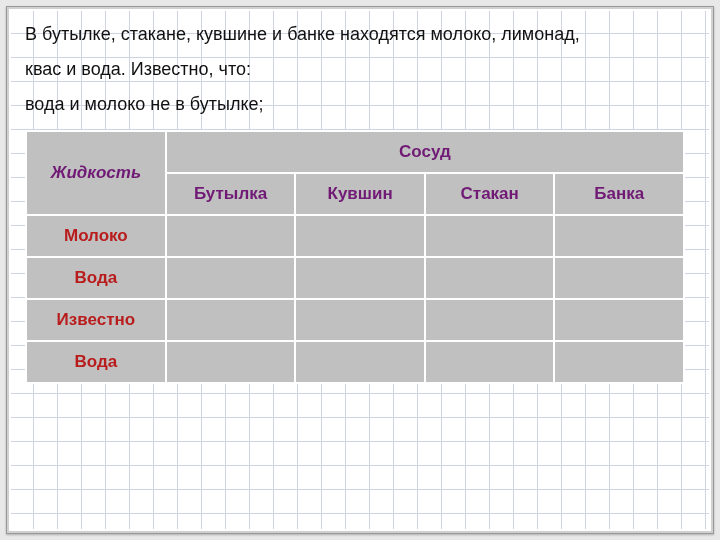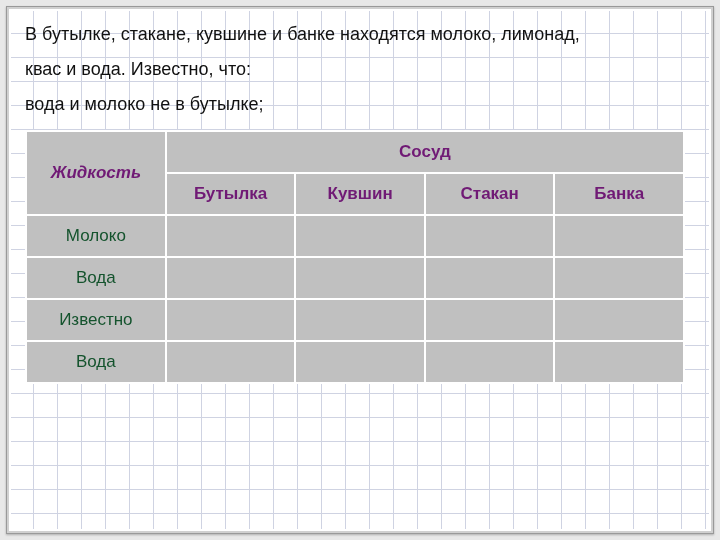--- a/index.html
+++ b/index.html
@@ -65,22 +65,22 @@
     color: #2b2b2b;
   }
   th.vessel-col {
     color: #8a3a3a;
     width: 130px;
     border-radius: 21px;
   }
   td.liquid-name {
     text-align: left;
     padding-left: 10px;
-    font-weight: normal;
-    color: #14532d;
+    font-weight: bold;
+    color: #b91c1c;
     width: 140px;
   }
   td.cell {
     background: #c0c0c0;
   }
 </style>
 </head>
 <body>
 
 <div class="frame">

